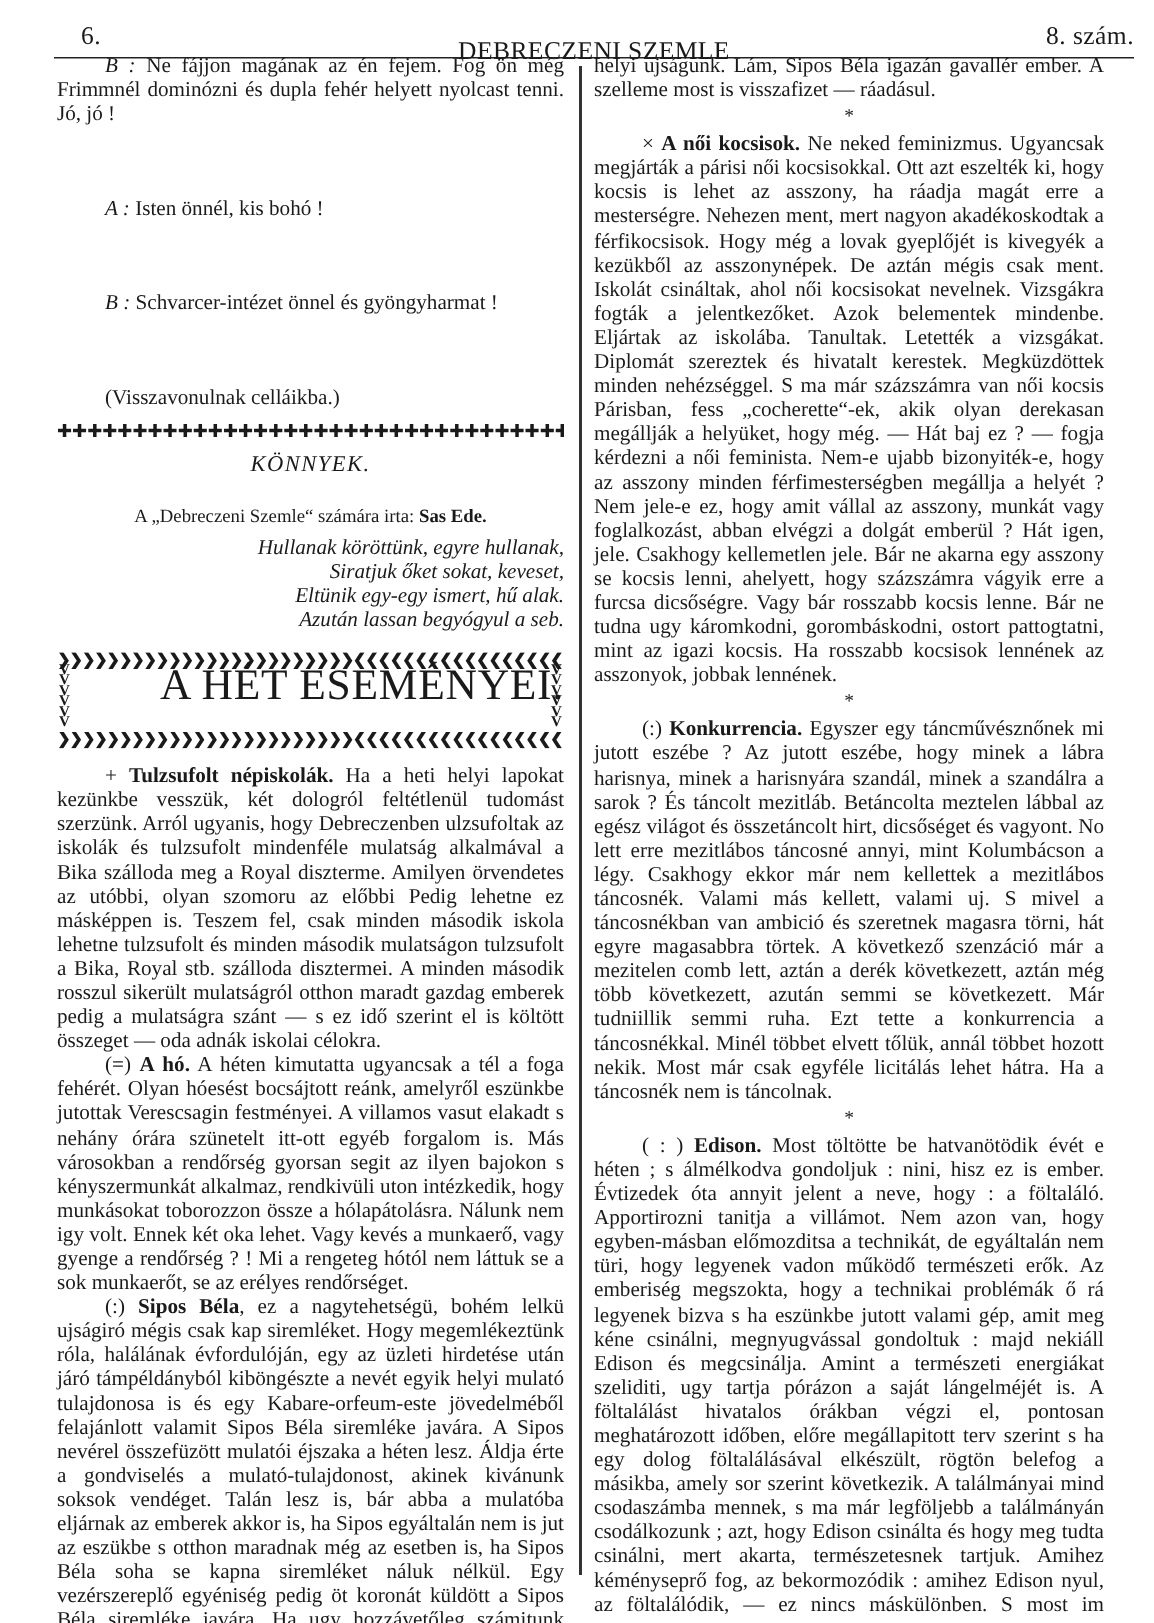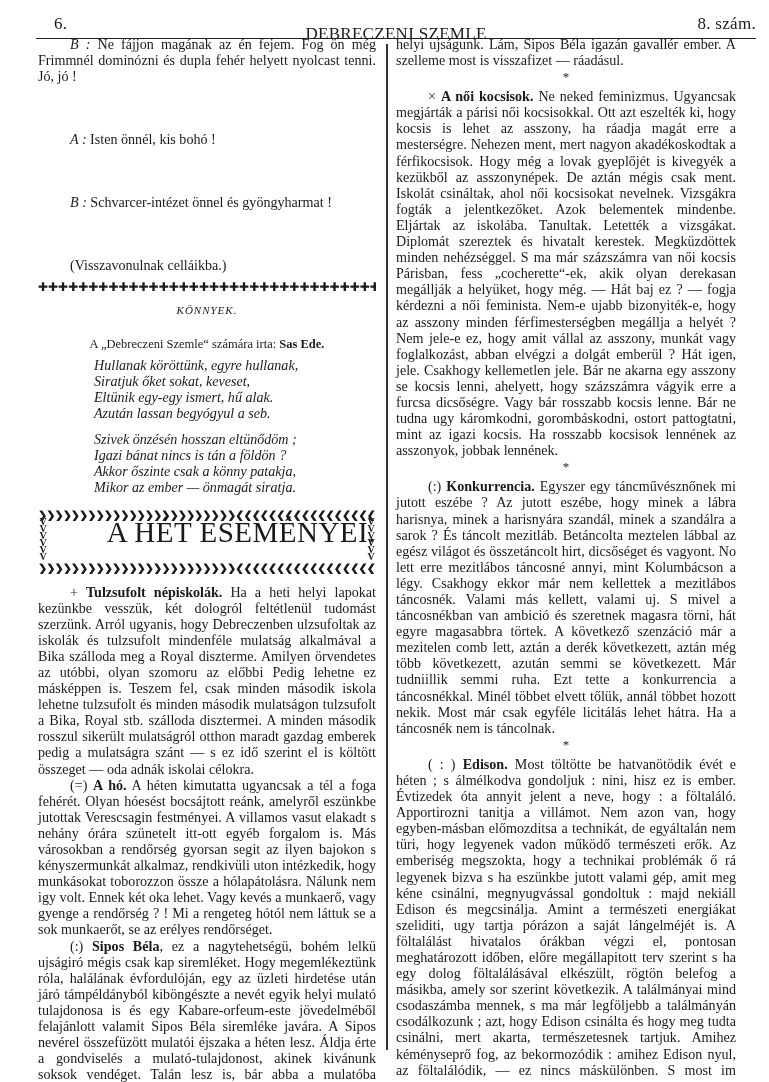--- a/index.html
+++ b/index.html
@@ -27,23 +27,23 @@
   .col.right { left: 396px; width: 340px; }
   p { margin: 0; }
   .ind { text-indent: 32px; }
   .ind2 { padding-left: 32px; margin-top: 47px; }
   .it { font-style: italic; }
   .b { font-weight: bold; }
   .orn-rule {
     font-size: 12px; letter-spacing: 0px; white-space: nowrap; overflow: hidden;
     margin: 6px 0 4px 0; line-height: 14px; text-align: left;
   }
-  .poem-title { text-align: center; font-style: italic; font-size: 11px; letter-spacing: 1px; margin-top: 8px; }
+  .poem-title { text-align: center; font-style: italic; font-size: 15px; letter-spacing: 1px; margin-top: 8px; }
   .poem-byline { text-align: center; font-size: 12.5px; margin-top: 18px; margin-bottom: 5px; }
-  .stanza { padding-left: 56px; font-style: italic; text-align: left; margin-bottom: 10px; }
+  .stanza { padding-left: 56px; font-style: italic; text-align: right; margin-bottom: 10px; }
   .section-box {
     margin: 14px 0 10px 0; position: relative; height: 64px;
   }
   .section-box .chev-top, .section-box .chev-bot {
     position: absolute; left: 0; right: 0; font-size: 11px; line-height: 11px;
     white-space: nowrap; overflow: hidden; font-weight: bold; letter-spacing: -1px;
   }
   .section-box .chev-top { top: 0; }
   .section-box .chev-bot { bottom: 0; }
   .section-box .chev-side {
@@ -86,26 +86,20 @@
   <div class="poem-title">KÖNNYEK.</div>
   <div class="poem-byline">
     <span>A „Debreczeni Szemle“ számára irta: </span><span class="b">Sas Ede.</span>
   </div>
   <div class="stanza">
     <div>Hullanak köröttünk, egyre hullanak,</div>
     <div>Siratjuk őket sokat, keveset,</div>
     <div>Eltünik egy-egy ismert, hű alak.</div>
     <div>Azután lassan begyógyul a seb.</div>
   </div>
-  <div class="stanza">
-    <div>Szivek önzésén hosszan eltünődöm ;</div>
-    <div>Igazi bánat nincs is tán a földön ?</div>
-    <div>Akkor őszinte csak a könny patakja,</div>
-    <div>Mikor az ember — önmagát siratja.</div>
-  </div>
 
   <div class="section-box">
     <div class="chev-top">❯❯❯❯❯❯❯❯❯❯❯❯❯❯❯❯❯❯❯❯❯❯❯❯❮❮❮❮❮❮❮❮❮❮❮❮❮❮❮❮❮❮❮❮❮❮❮❮</div>
     <div class="chev-side l">VVVVVV</div>
     <div class="sec-title">A HÉT ESEMÉNYEI.</div>
     <div class="chev-side r">VVVVVV</div>
     <div class="chev-bot">❯❯❯❯❯❯❯❯❯❯❯❯❯❯❯❯❯❯❯❯❯❯❯❯❮❮❮❮❮❮❮❮❮❮❮❮❮❮❮❮❮❮❮❮❮❮❮❮</div>
   </div>
 
   <p class="ind">

